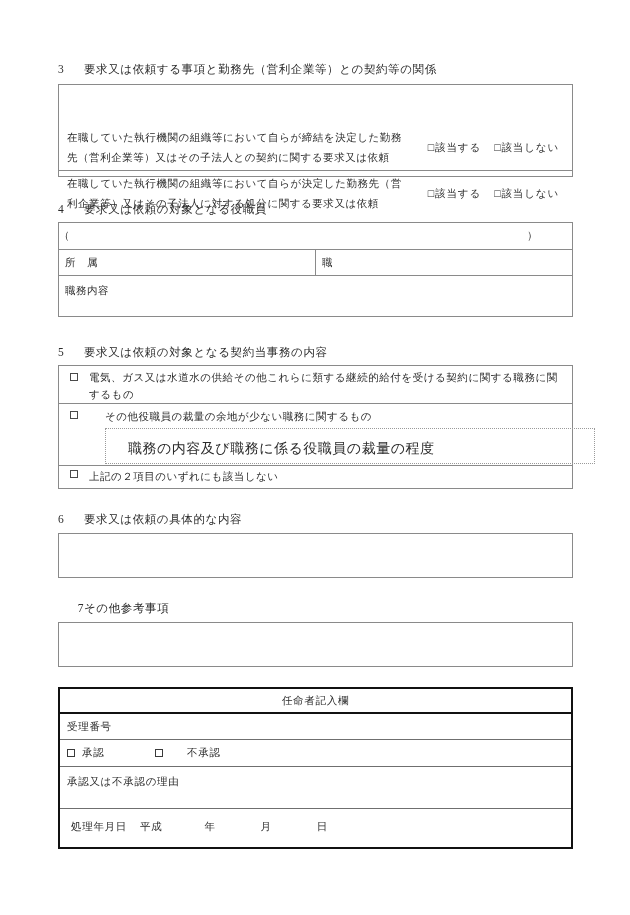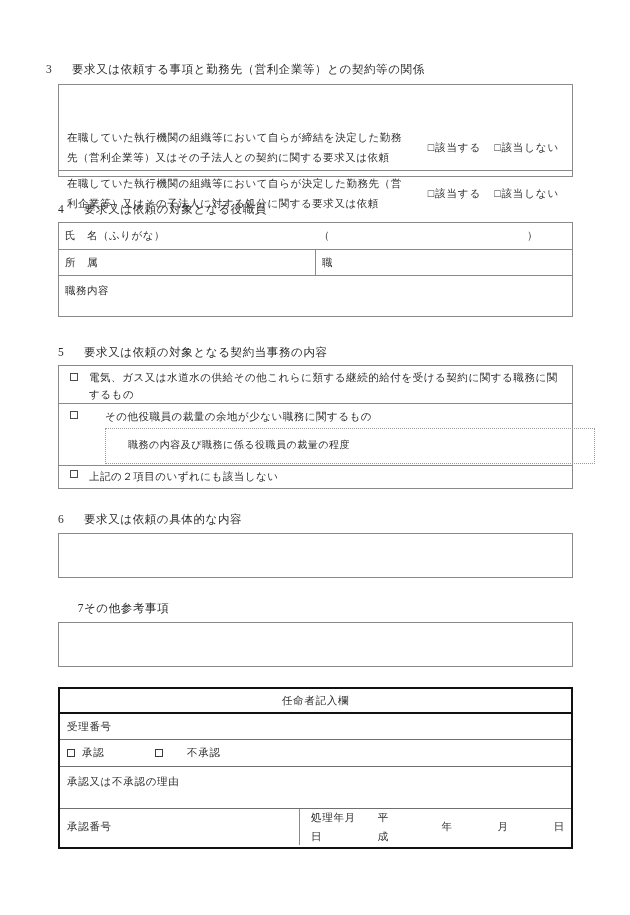--- a/index.html
+++ b/index.html
@@ -99,21 +99,21 @@
     flex: 1;
     padding: 3px 8px 3px 0;
     align-items: flex-start;
   }
 
   .dotted-box {
     box-sizing: border-box;
     border: 1px dotted #9a9a9a;
     margin: 0 0 0 0;
     padding: 7px 0 0 22px;
-    font-size: 10px;
+    font-size: 14px;
     letter-spacing: 0.5px;
     color: #2b2b2b;
   }
 
   
   .blank-box {
     position: absolute;
     box-sizing: border-box;
     border: 1px solid #8a8a8a;
     background: #fff;
@@ -149,21 +149,21 @@
     border: 1px solid #3a3a3a;
     box-sizing: border-box;
     display: inline-block;
   }
 </style>
 </head>
 <body>
 
 <div class="page">
 
-  <div class="sec-head" style="left:46px; top:62px;">
+  <div class="sec-head" style="left:58px; top:62px;">
     <span class="num">3</span><span>要求又は依頼する事項と勤務先（営利企業等）との契約等の関係</span>
   </div>
 
   <div class="frame" style="left:58px; top:84px; width:515px; height:93px;">
     <div class="row" style="height:46px;margin-top:40px;">
       <div class="cell s3-desc v-top">
         <span class="txt-block">在職していた執行機関の組織等において自らが締結を決定した勤務先（営利企業等）又はその子法人との契約に関する要求又は依頼</span>
       </div>
       <div class="cell s3-opts">
         <span>□該当する</span>
@@ -180,23 +180,20 @@
       </div>
     </div>
   </div>
 
   <div class="sec-head" style="left:58px; top:202px;">
     <span class="num">4</span><span>要求又は依頼の対象となる役職員</span>
   </div>
 
   <div class="frame" style="left:58px; top:222px; width:515px; height:95px;">
     <div class="row" style="height:27px;">
-      <div class="cell" style="width:260px;">
-        <span>氏　名（ふりがな）</span>
-      </div>
       <div class="cell" style="flex:1; justify-content:space-between; padding-right:34px; padding-left:0;">
         <span>（</span>
         <span>）</span>
       </div>
     </div>
     <div class="row" style="height:26px;">
       <div class="cell divide" style="width:257px;">
         <span>所　属</span>
       </div>
       <div class="cell" style="flex:1;">
@@ -276,23 +273,20 @@
           <span>不承認</span>
         </span>
       </div>
     </div>
     <div class="row" style="height:42px;">
       <div class="cell ap-label v-top" style="width:100%; padding-top:5px;">
         <span>承認又は不承認の理由</span>
       </div>
     </div>
     <div class="row last" style="height:36px;">
-      <div class="cell ap-label divide" style="width:240px;">
-        <span>承認番号</span>
-      </div>
       <div class="cell" style="flex:1; padding-left:11px; gap:0;">
         <span style="display:inline-block;">処理年月日</span>
         <span style="display:inline-block; padding-left:13px;">平成</span>
         <span style="display:inline-block; padding-left:42px;">年</span>
         <span style="display:inline-block; padding-left:45px;">月</span>
         <span style="display:inline-block; padding-left:45px;">日</span>
       </div>
     </div>
   </div>
 

